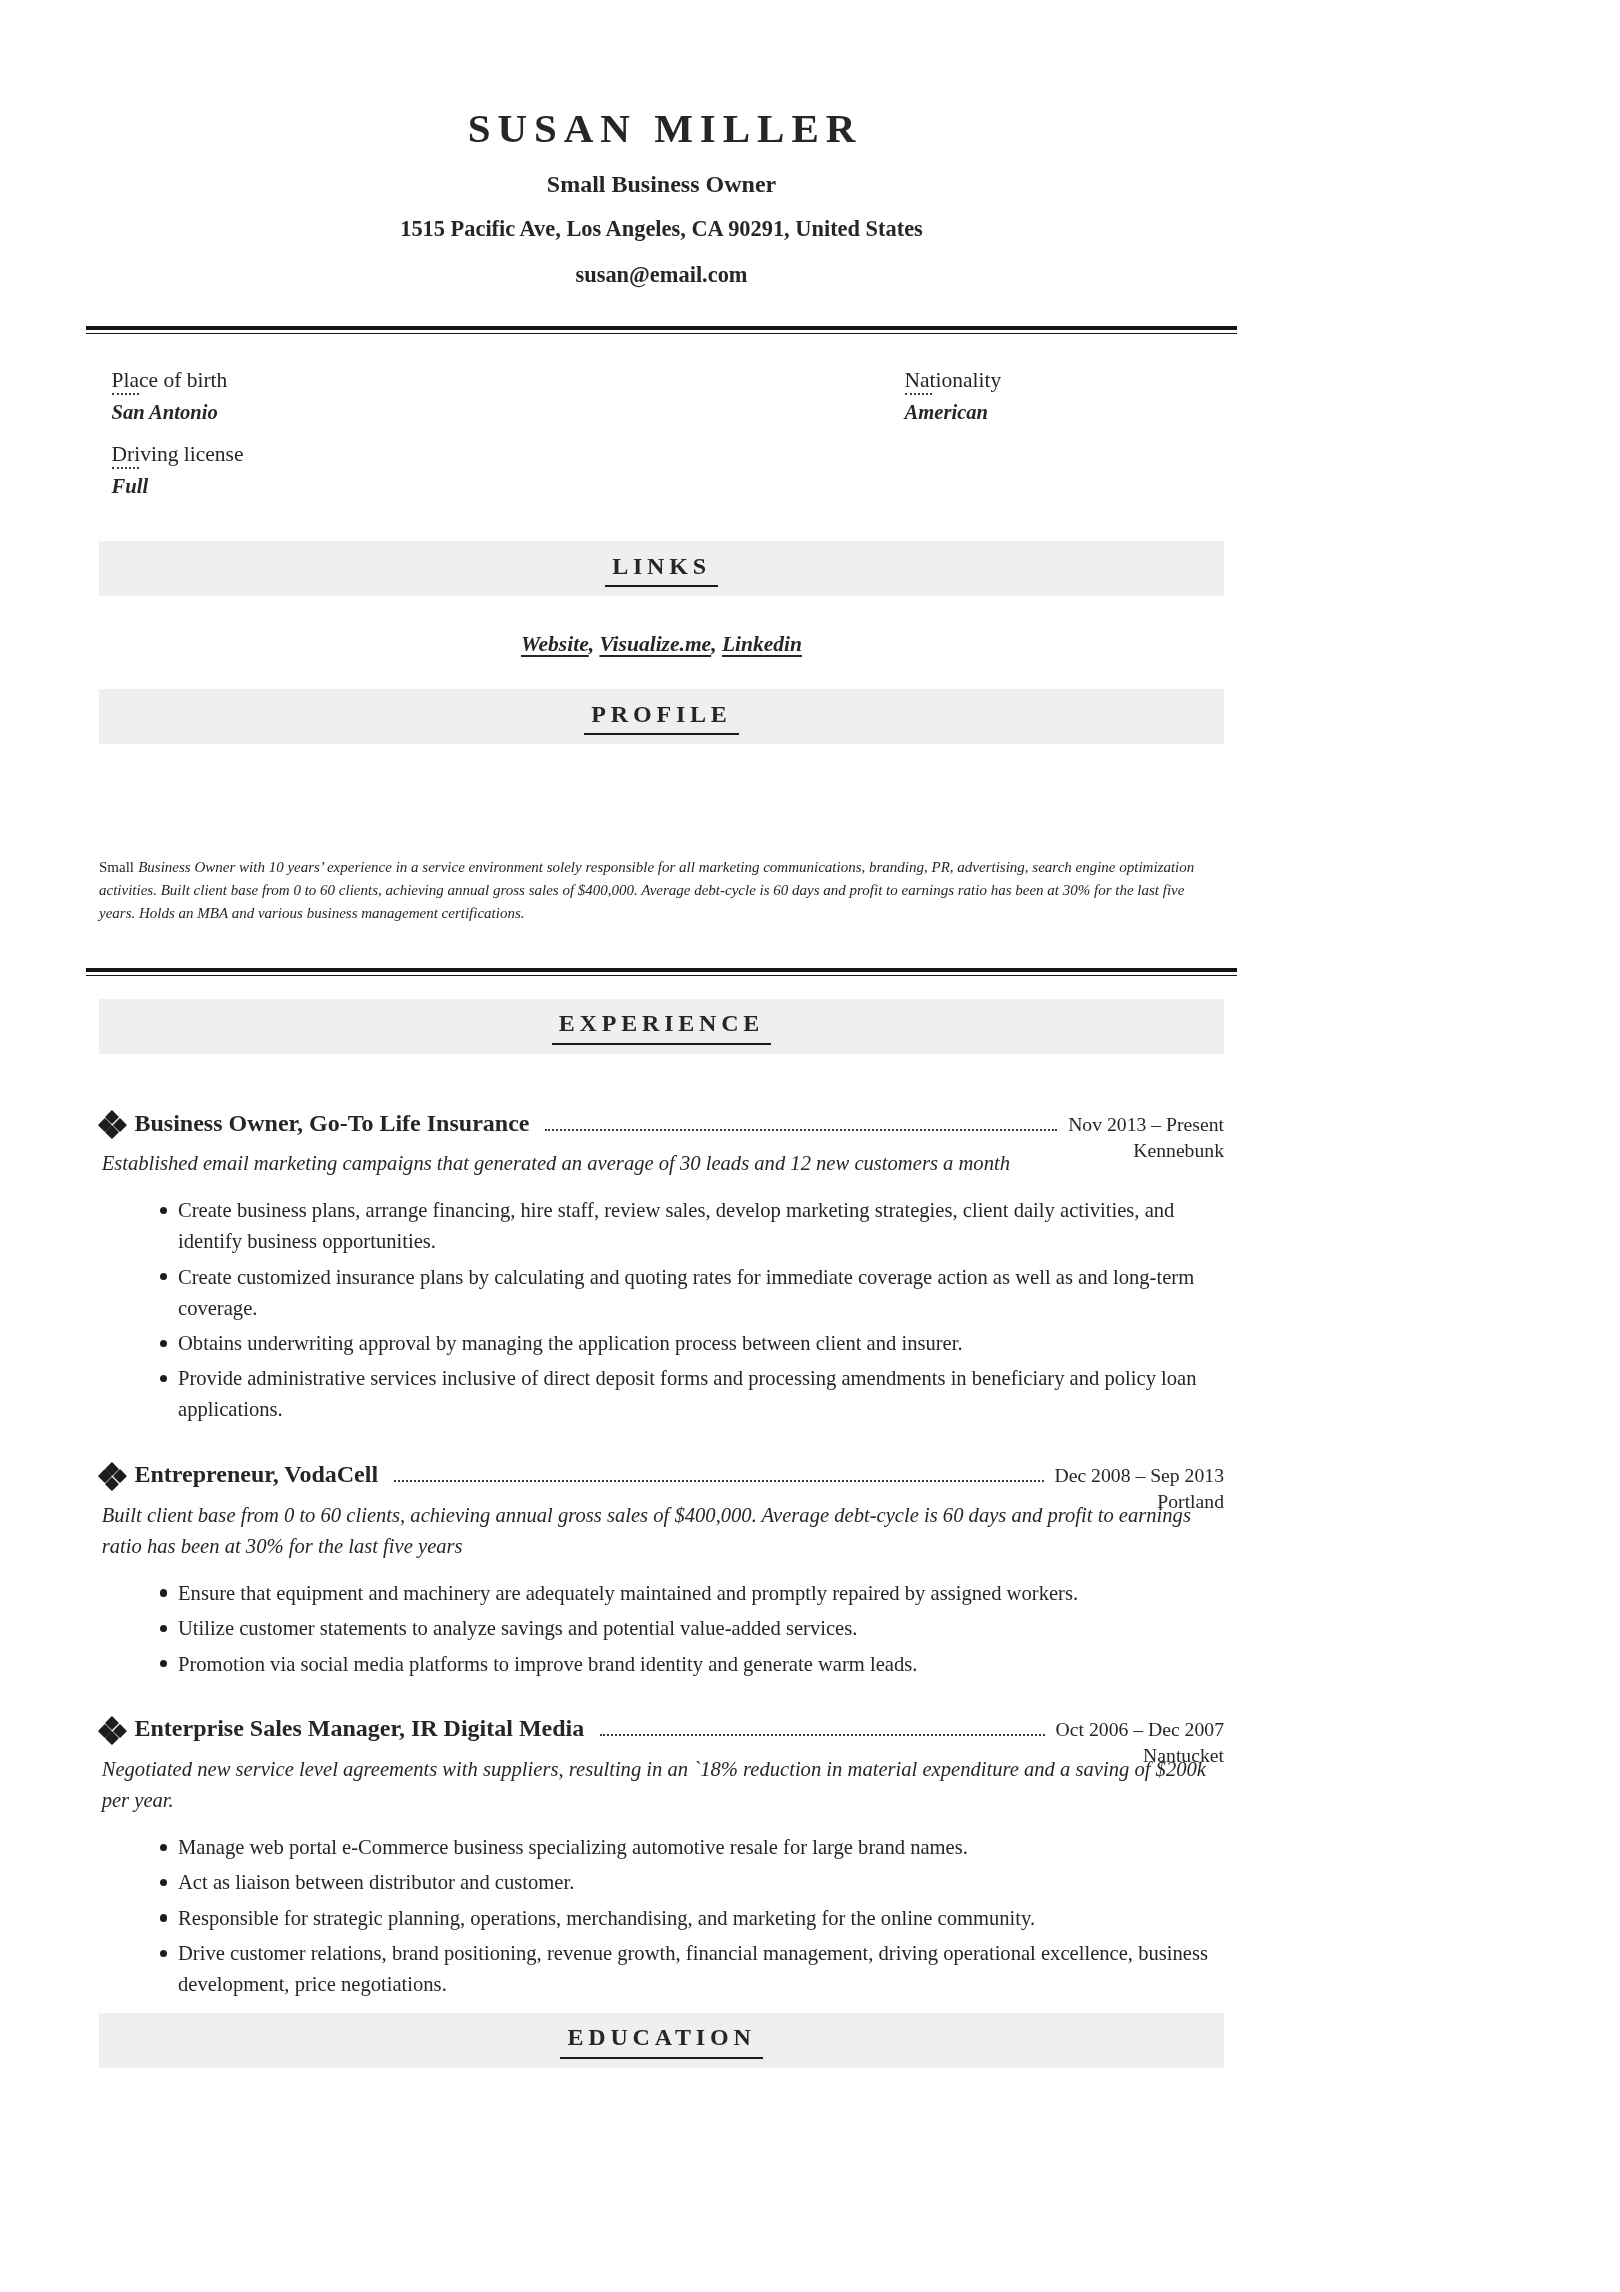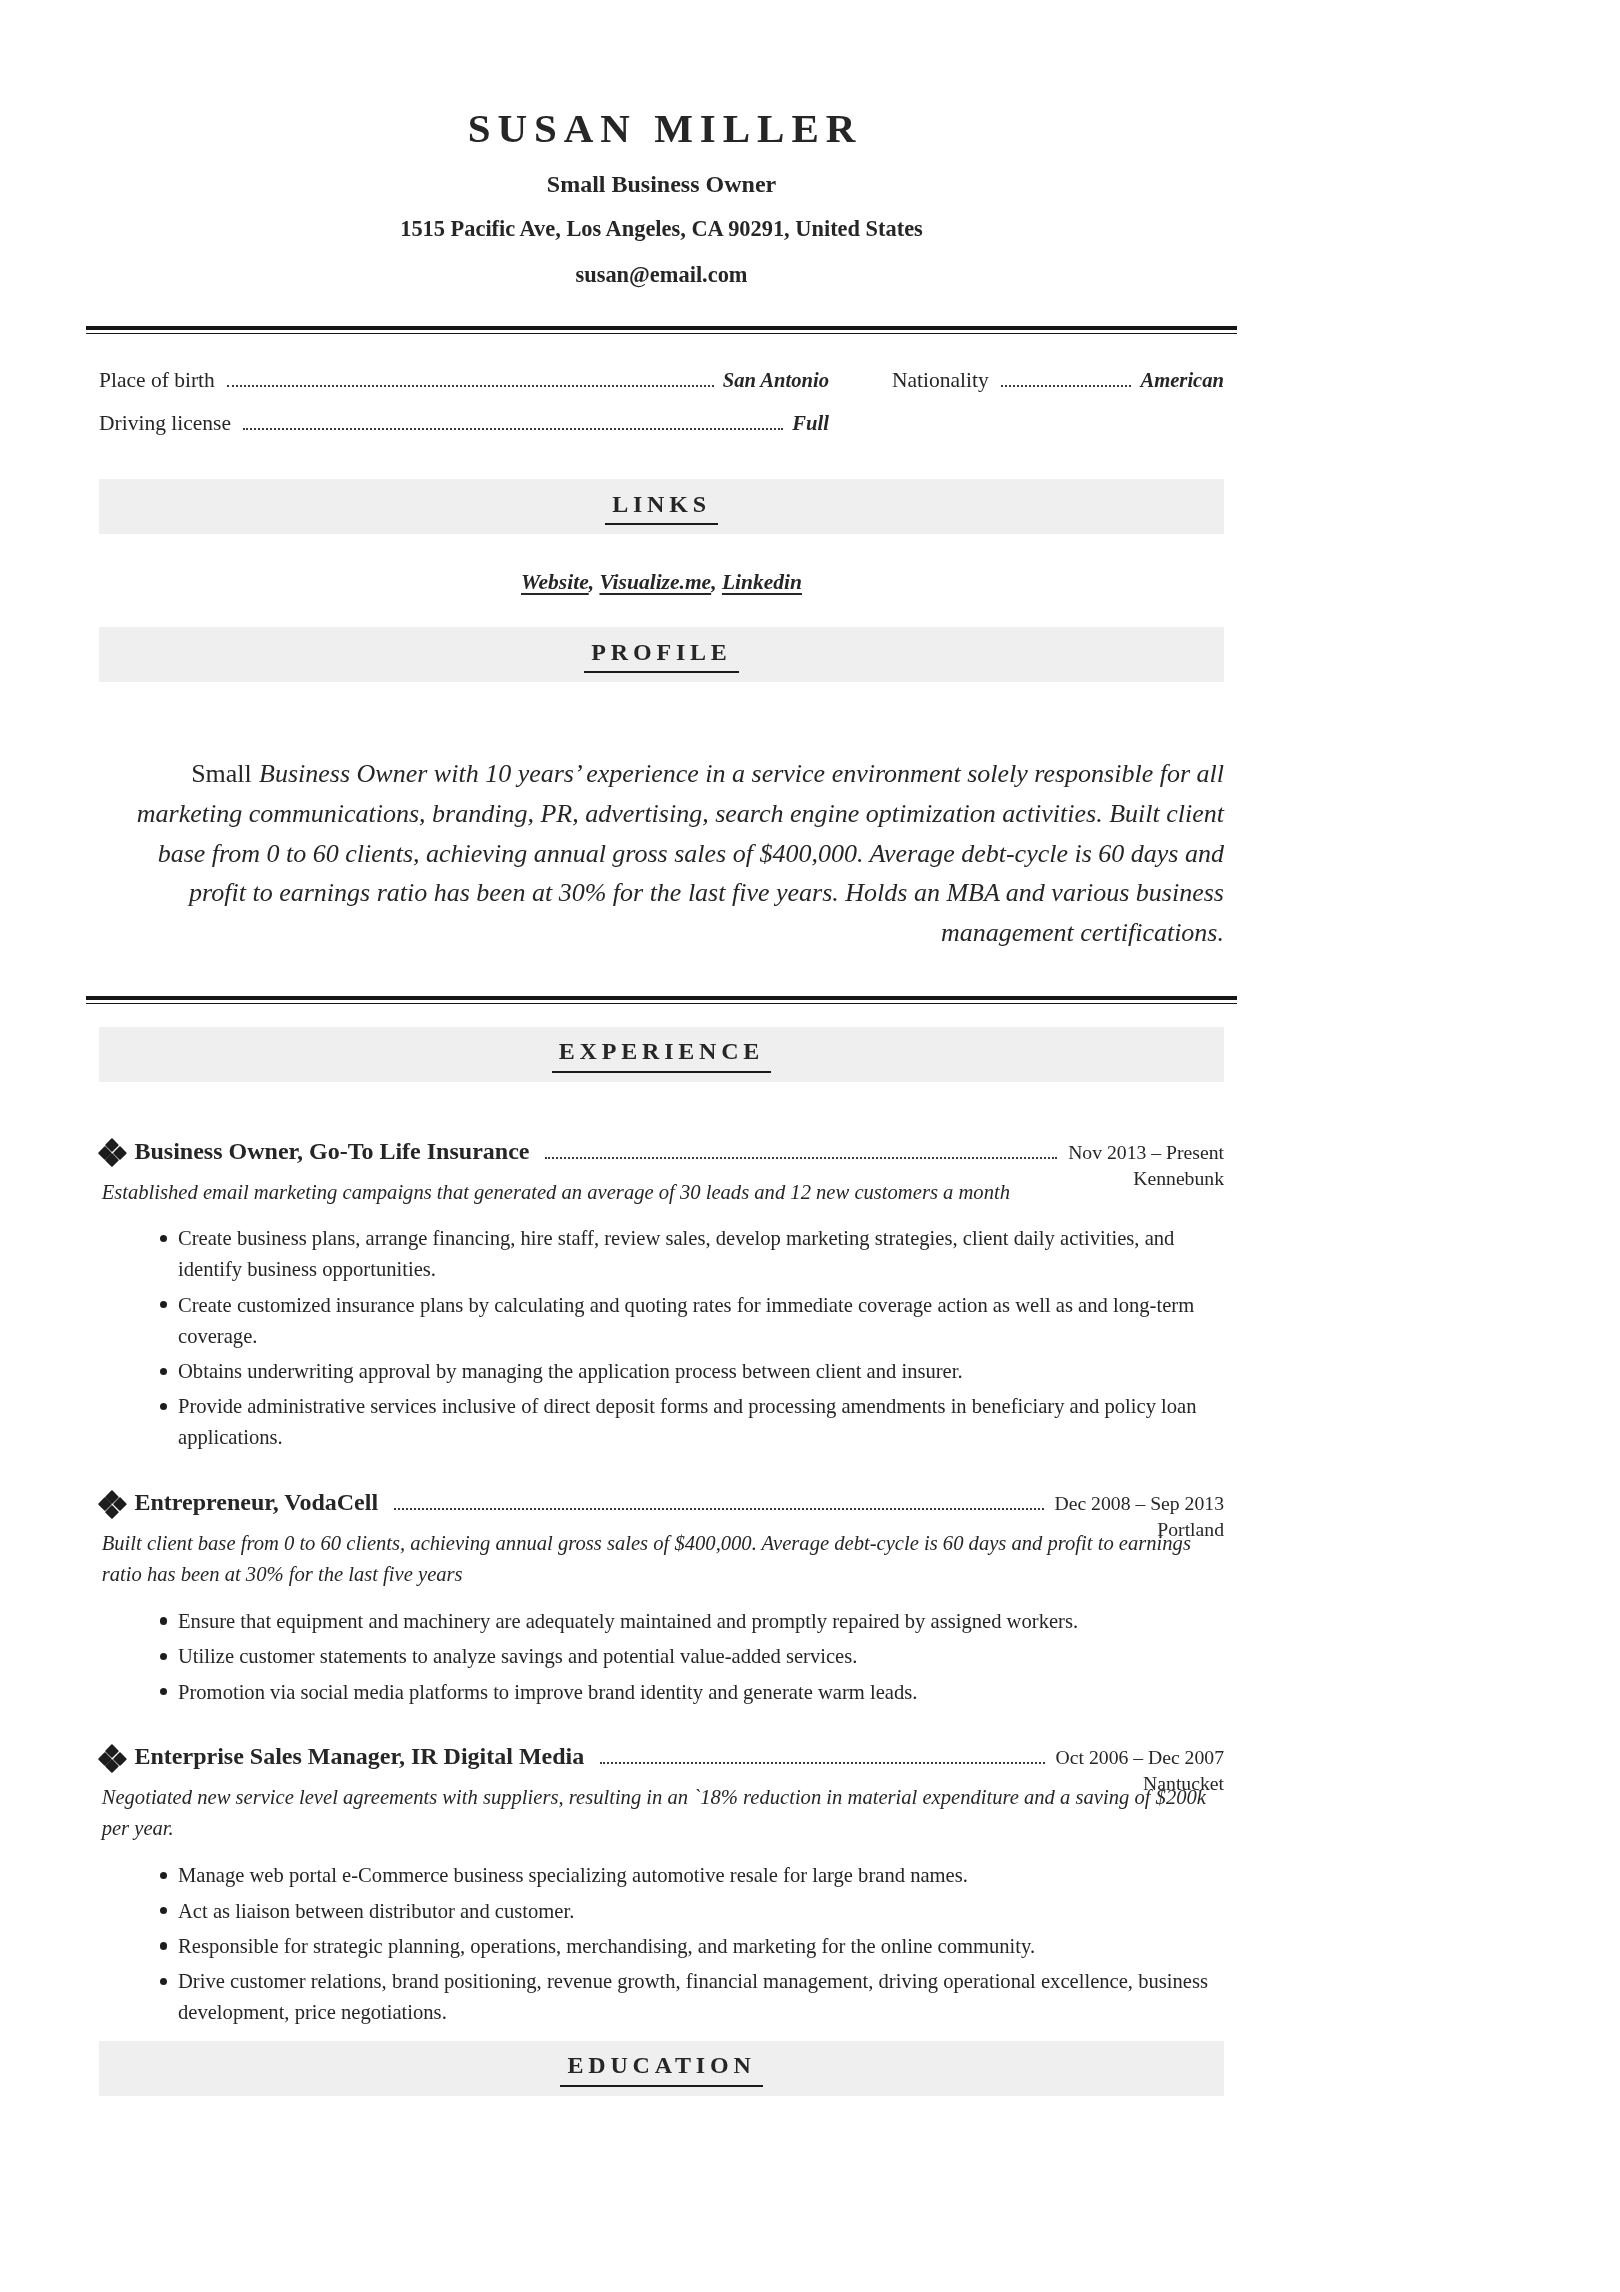--- a/index.html
+++ b/index.html
@@ -15,40 +15,40 @@
   .name{margin:0;text-align:center;font-size:41px;line-height:1.2;font-weight:700;letter-spacing:.17em;padding-left:.17em;}
   .headline{margin:18px 0 0;text-align:center;font-size:24px;font-weight:700;}
   .address{margin:18px 0 0;text-align:center;font-size:22.4px;font-weight:700;}
   .email{margin:19.7px 0 0;text-align:center;font-size:22.4px;font-weight:700;}
 
   .double-rule{height:2.7px;border-top:4.5px solid #161616;border-bottom:1.8px solid #161616;margin:38px -13.4px 0;}
   .double-rule.mid{margin-top:43px;}
 
   
   .details{margin-top:34px;display:grid;grid-template-columns:730px 1fr;column-gap:63px;row-gap:18px;}
-  .detail-cell{display:flex;align-items:baseline;font-size:21.5px;}
+  .detail-cell{display:flex;align-items:baseline;font-size:21.5px;flex-direction:column;}
   .detail-label{white-space:nowrap;}
   .leader{flex:1 1 auto;border-bottom:2.7px dotted #3c3c3c;margin:0 9px 6.3px 12.5px;min-width:27px;}
   .detail-value{white-space:nowrap;font-weight:700;font-style:italic;font-size:20.6px;}
 
   
   .banner{background:#f0efef;text-align:center;margin-top:43px;padding:10.7px 0 9px;}
   .banner .heading{display:inline-block;margin:0;font-size:24px;line-height:1.2;font-weight:700;
     letter-spacing:.2em;padding:0 7.2px 4.5px;border-bottom:2.7px solid #1b1b1b;}
   .banner.profile-banner{margin-top:32px;}
   .banner.experience-banner{margin-top:23px;}
   .banner.education-banner{margin-top:12.5px;}
 
   
   .links-line{margin:36px 0 0;text-align:center;font-size:21.5px;font-weight:700;font-style:italic;}
   .links-line a{color:#262626;text-decoration:underline;text-underline-offset:3.6px;cursor:pointer;}
   .links-line .sep{text-decoration:none;}
 
   
-  .profile-text{margin:72px auto 0;max-width:1402px;text-align:right;font-size:26px;line-height:1.53;font-style:italic;}
+  .profile-text{margin:112px auto 0;max-width:1402px;text-align:left;font-size:15px;line-height:1.53;font-style:italic;}
   .profile-text .lead{font-style:normal;margin-right:.28em;}
 
   
   .jobs{margin-top:56px;}
   .job{position:relative;margin-top:36px;}
   .job:first-child{margin-top:0;}
   .job-header{display:flex;align-items:baseline;}
   .job-icon{position:relative;width:23px;height:23px;flex:none;align-self:center;margin:1.8px 10.7px 0 1.8px;}
   .job-icon i{position:absolute;width:9.9px;height:9.9px;background:#1d1d1d;transform:rotate(45deg);border-radius:0.9px;}
   .job-icon i:nth-child(1){top:-0.9px;left:6.7px;}

